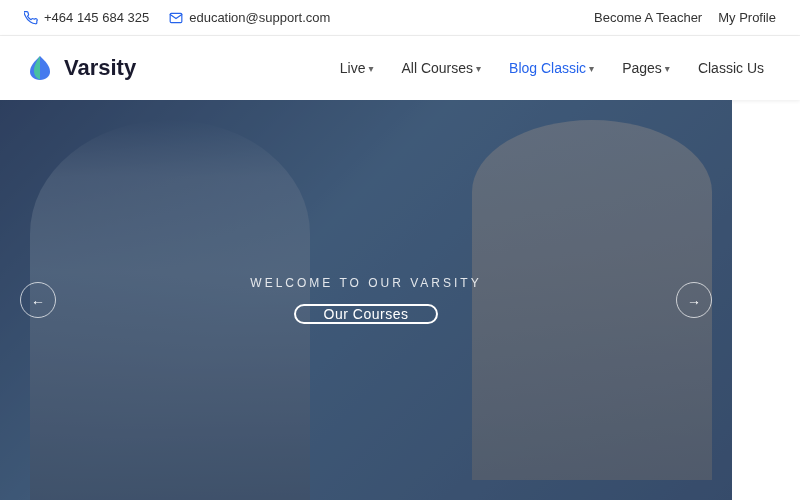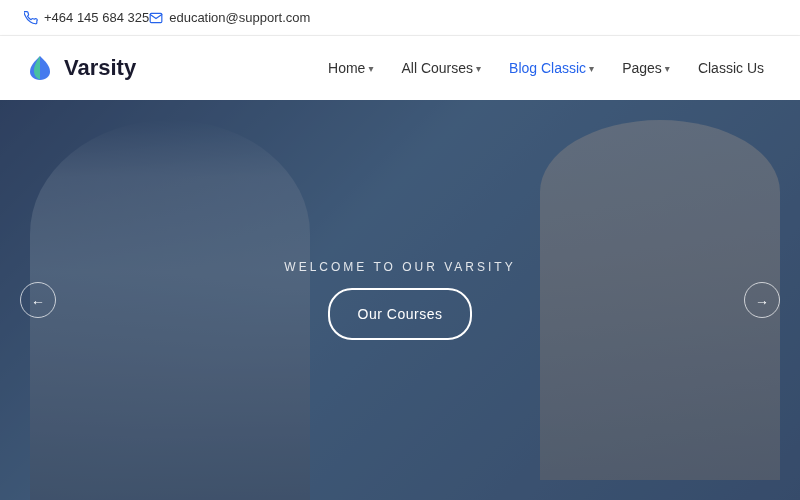--- a/index.html
+++ b/index.html
@@ -8,21 +8,21 @@
     
     .top-bar {
       background: #fff;
       border-bottom: 1px solid #eee;
       display: flex;
       align-items: center;
       justify-content: space-between;
       padding: 8px 24px;
       height: 36px;
     }
-    .top-bar-left { display: flex; align-items: center; }
+    .top-bar-left { display: flex; align-items: center; gap: 20px; }
     .top-bar-item { display: flex; align-items: center; gap: 6px; font-size: 13px; color: #333; }
     .top-bar-item svg { flex-shrink: 0; }
     .top-bar-right { display: flex; align-items: center; gap: 16px; font-size: 13px; color: #333; }
     .top-bar-right a { text-decoration: none; color: #333; cursor: pointer; }
 
     
     .navbar {
       background: #fff;
       display: flex;
       align-items: center;
@@ -54,21 +54,21 @@
       padding: 10px 22px;
       font-size: 14px;
       font-weight: 600;
       cursor: pointer;
       white-space: nowrap;
     }
 
     
     .hero {
       position: relative;
-      width: 800px;
+      width: 732px;
       height: 400px;
       overflow: hidden;
       display: flex;
       align-items: center;
       justify-content: center;
     }
     .hero-bg {
       position: absolute; inset: 0;
       background: linear-gradient(135deg, #3a4a6b 0%, #5a7a9a 40%, #4a6080 100%);
       z-index: 0;
@@ -99,21 +99,21 @@
       margin-bottom: 28px;
       color: #fff;
       text-shadow: 0 2px 8px rgba(0,0,0,0.3);
     }
     .hero-btn {
       display: inline-block;
       border: 2px solid #fff;
       color: #fff;
       background: transparent;
       border-radius: 24px;
-      padding: 16px 28px;
+      padding: 0 28px;
       font-size: 14px;
       font-weight: 500;
       cursor: pointer;
       text-decoration: none;
       letter-spacing: 0.5px;
       text-align: right;
     }
     .hero-arrow {
       position: absolute;
       top: 50%; transform: translateY(-50%);
@@ -170,34 +170,38 @@
       <span>+464 145 684 325</span>
     </div>
     <div class="top-bar-item">
       <svg width="14" height="14" viewBox="0 0 24 24" fill="none" stroke="#2563eb" stroke-width="2" stroke-linecap="round" stroke-linejoin="round">
         <path d="M4 4h16c1.1 0 2 .9 2 2v12c0 1.1-.9 2-2 2H4c-1.1 0-2-.9-2-2V6c0-1.1.9-2 2-2z"></path>
         <polyline points="22,6 12,13 2,6"></polyline>
       </svg>
       <span>education@support.com</span>
     </div>
   </div>
+  <div class="top-bar-right">
+    <a>Become A Teacher</a>
+    <a>My Profile</a>
+  </div>
 </div>
 
 <nav class="navbar">
   <a class="logo" href="#">
     <svg class="logo-icon" viewBox="0 0 32 32" fill="none">
       <path d="M16 4 C10 10, 6 14, 6 20 C6 24, 10 28, 16 28 C22 28, 26 24, 26 20 C26 14, 22 10, 16 4Z" fill="#2563eb" opacity="0.85"></path>
       <path d="M16 4 C13 9, 10 13, 10 19 C10 23, 12.5 26.5, 16 27.5" fill="#4ade80" opacity="0.7"></path>
     </svg>
     <span class="logo-text">Varsity</span>
   </a>
 
   <div class="nav-links">
     <a class="nav-item">
-      <span>Home</span>
+      <span>Live</span>
       <span class="chevron">▾</span>
     </a>
     <a class="nav-item">
       <span>All Courses</span>
       <span class="chevron">▾</span>
     </a>
     <a class="nav-item active">
       <span>Blog Classic</span>
       <span class="chevron">▾</span>
     </a>

